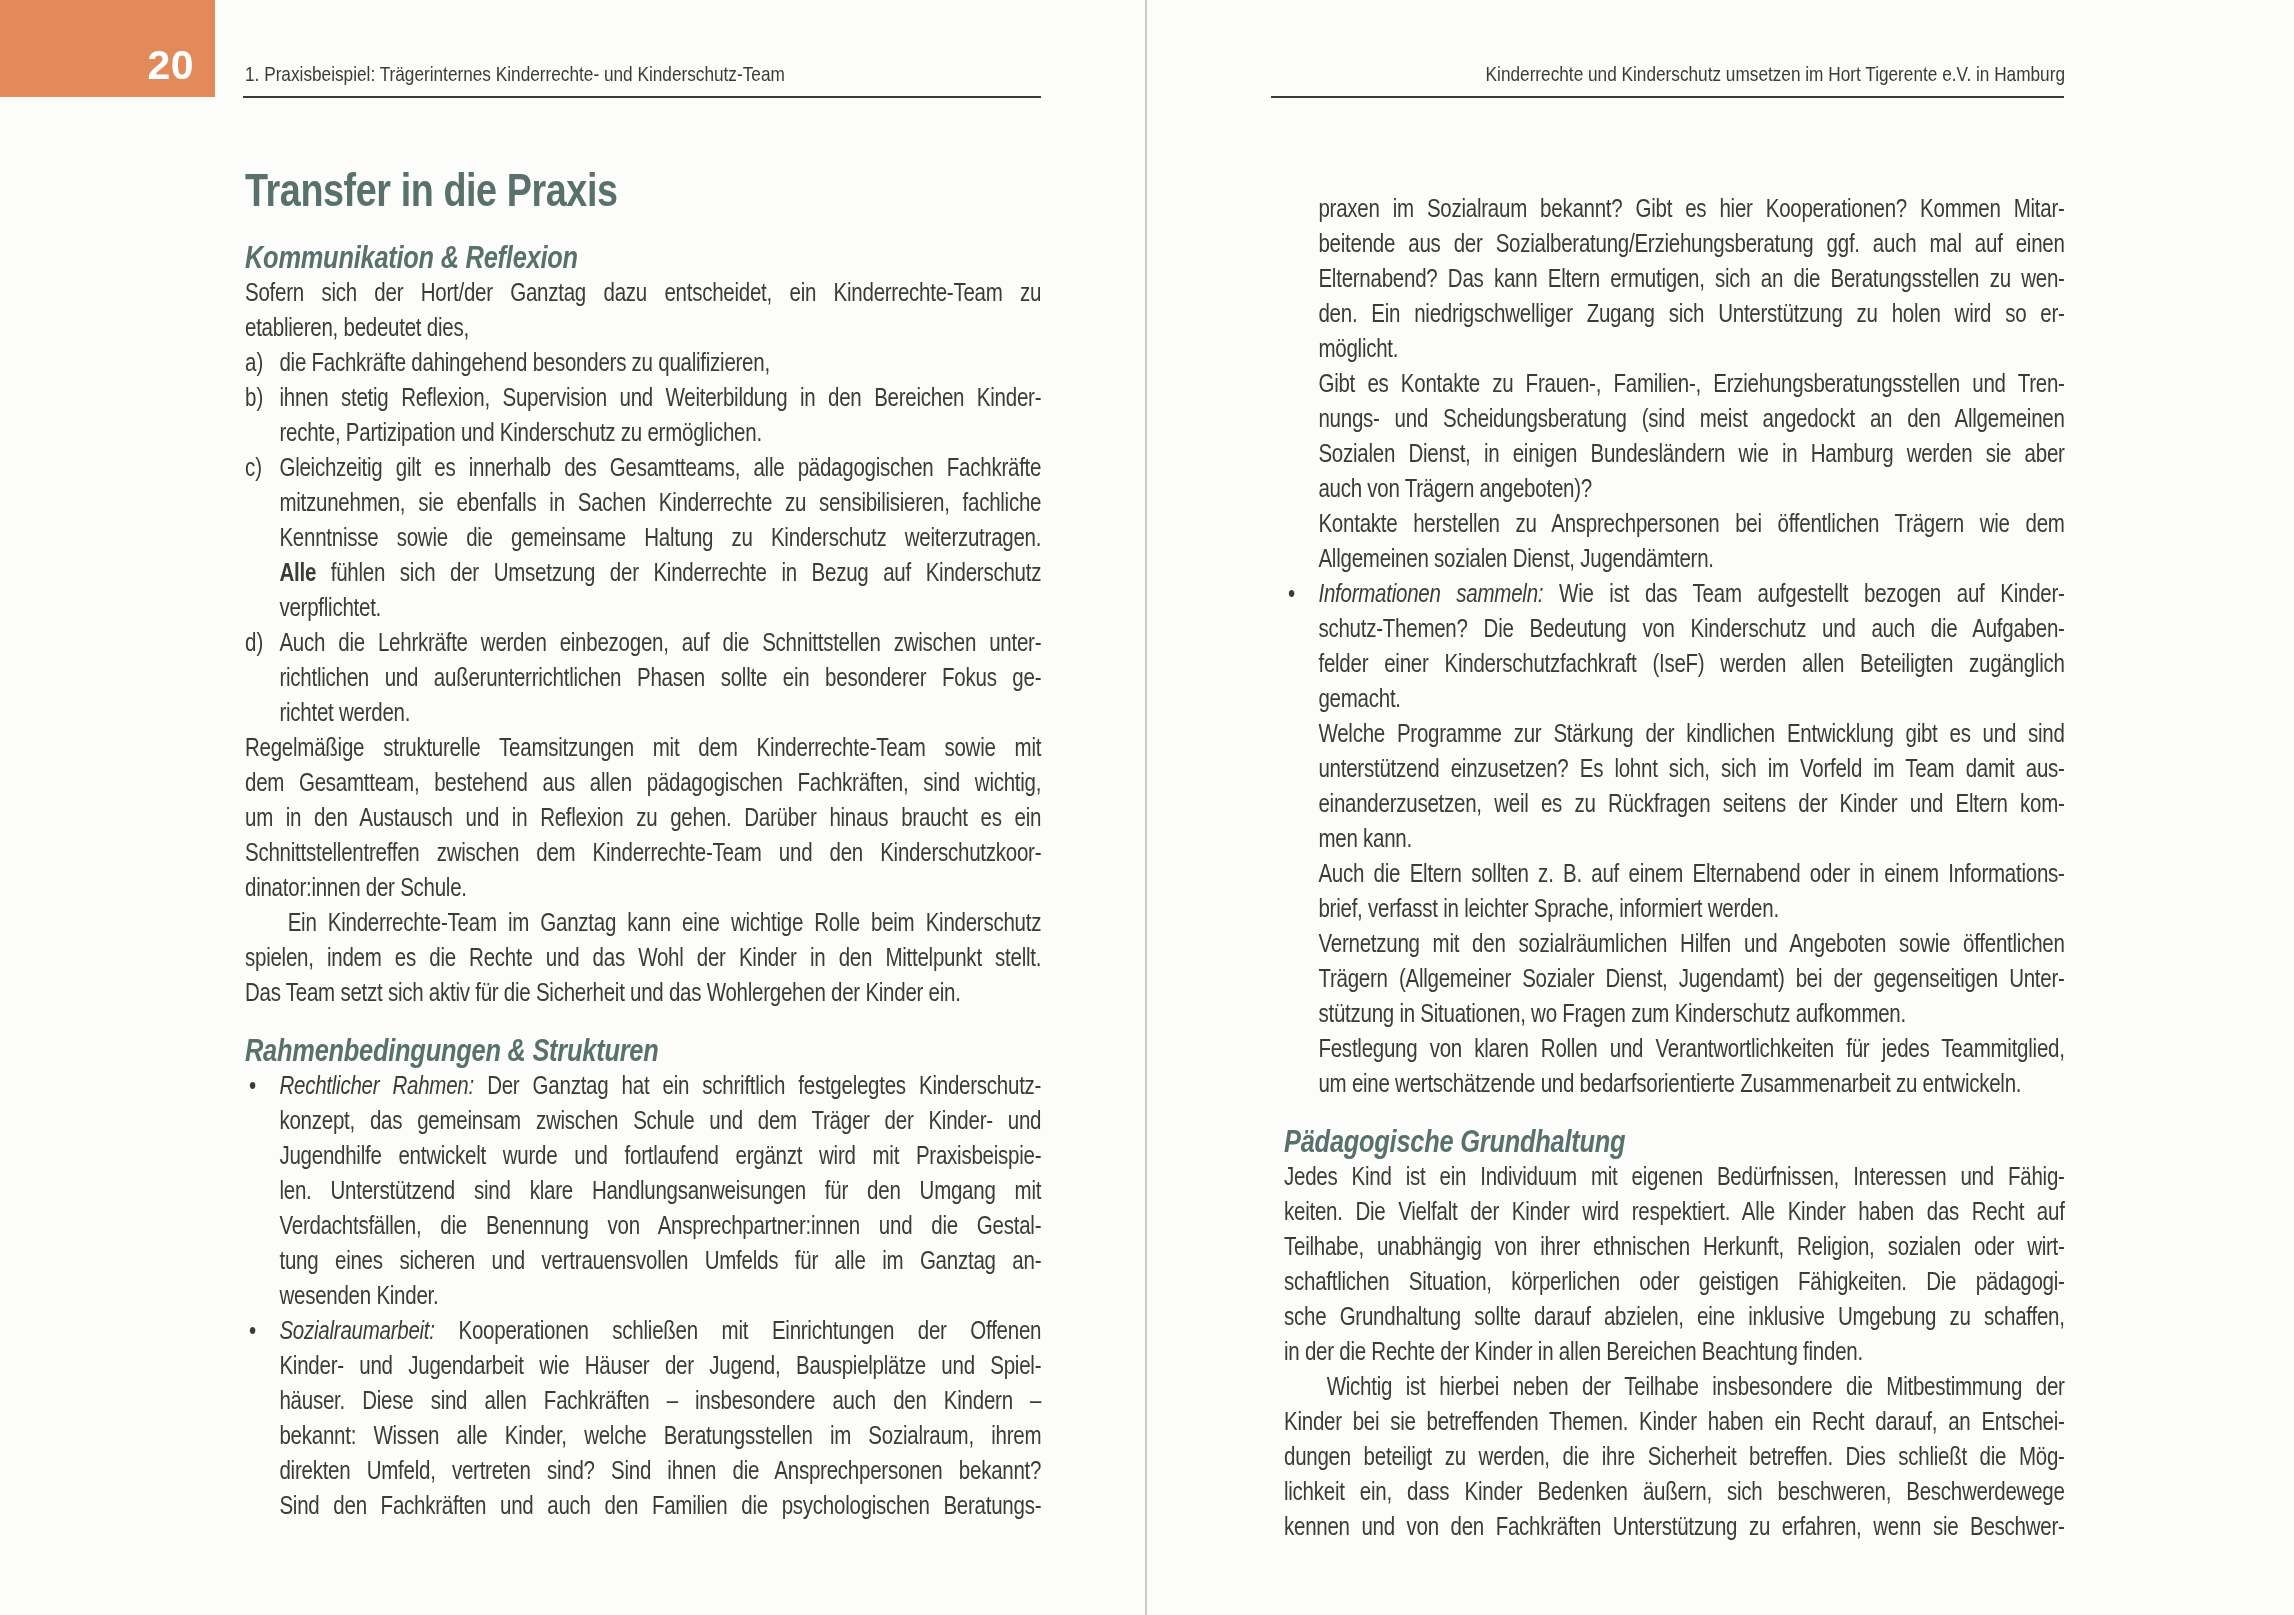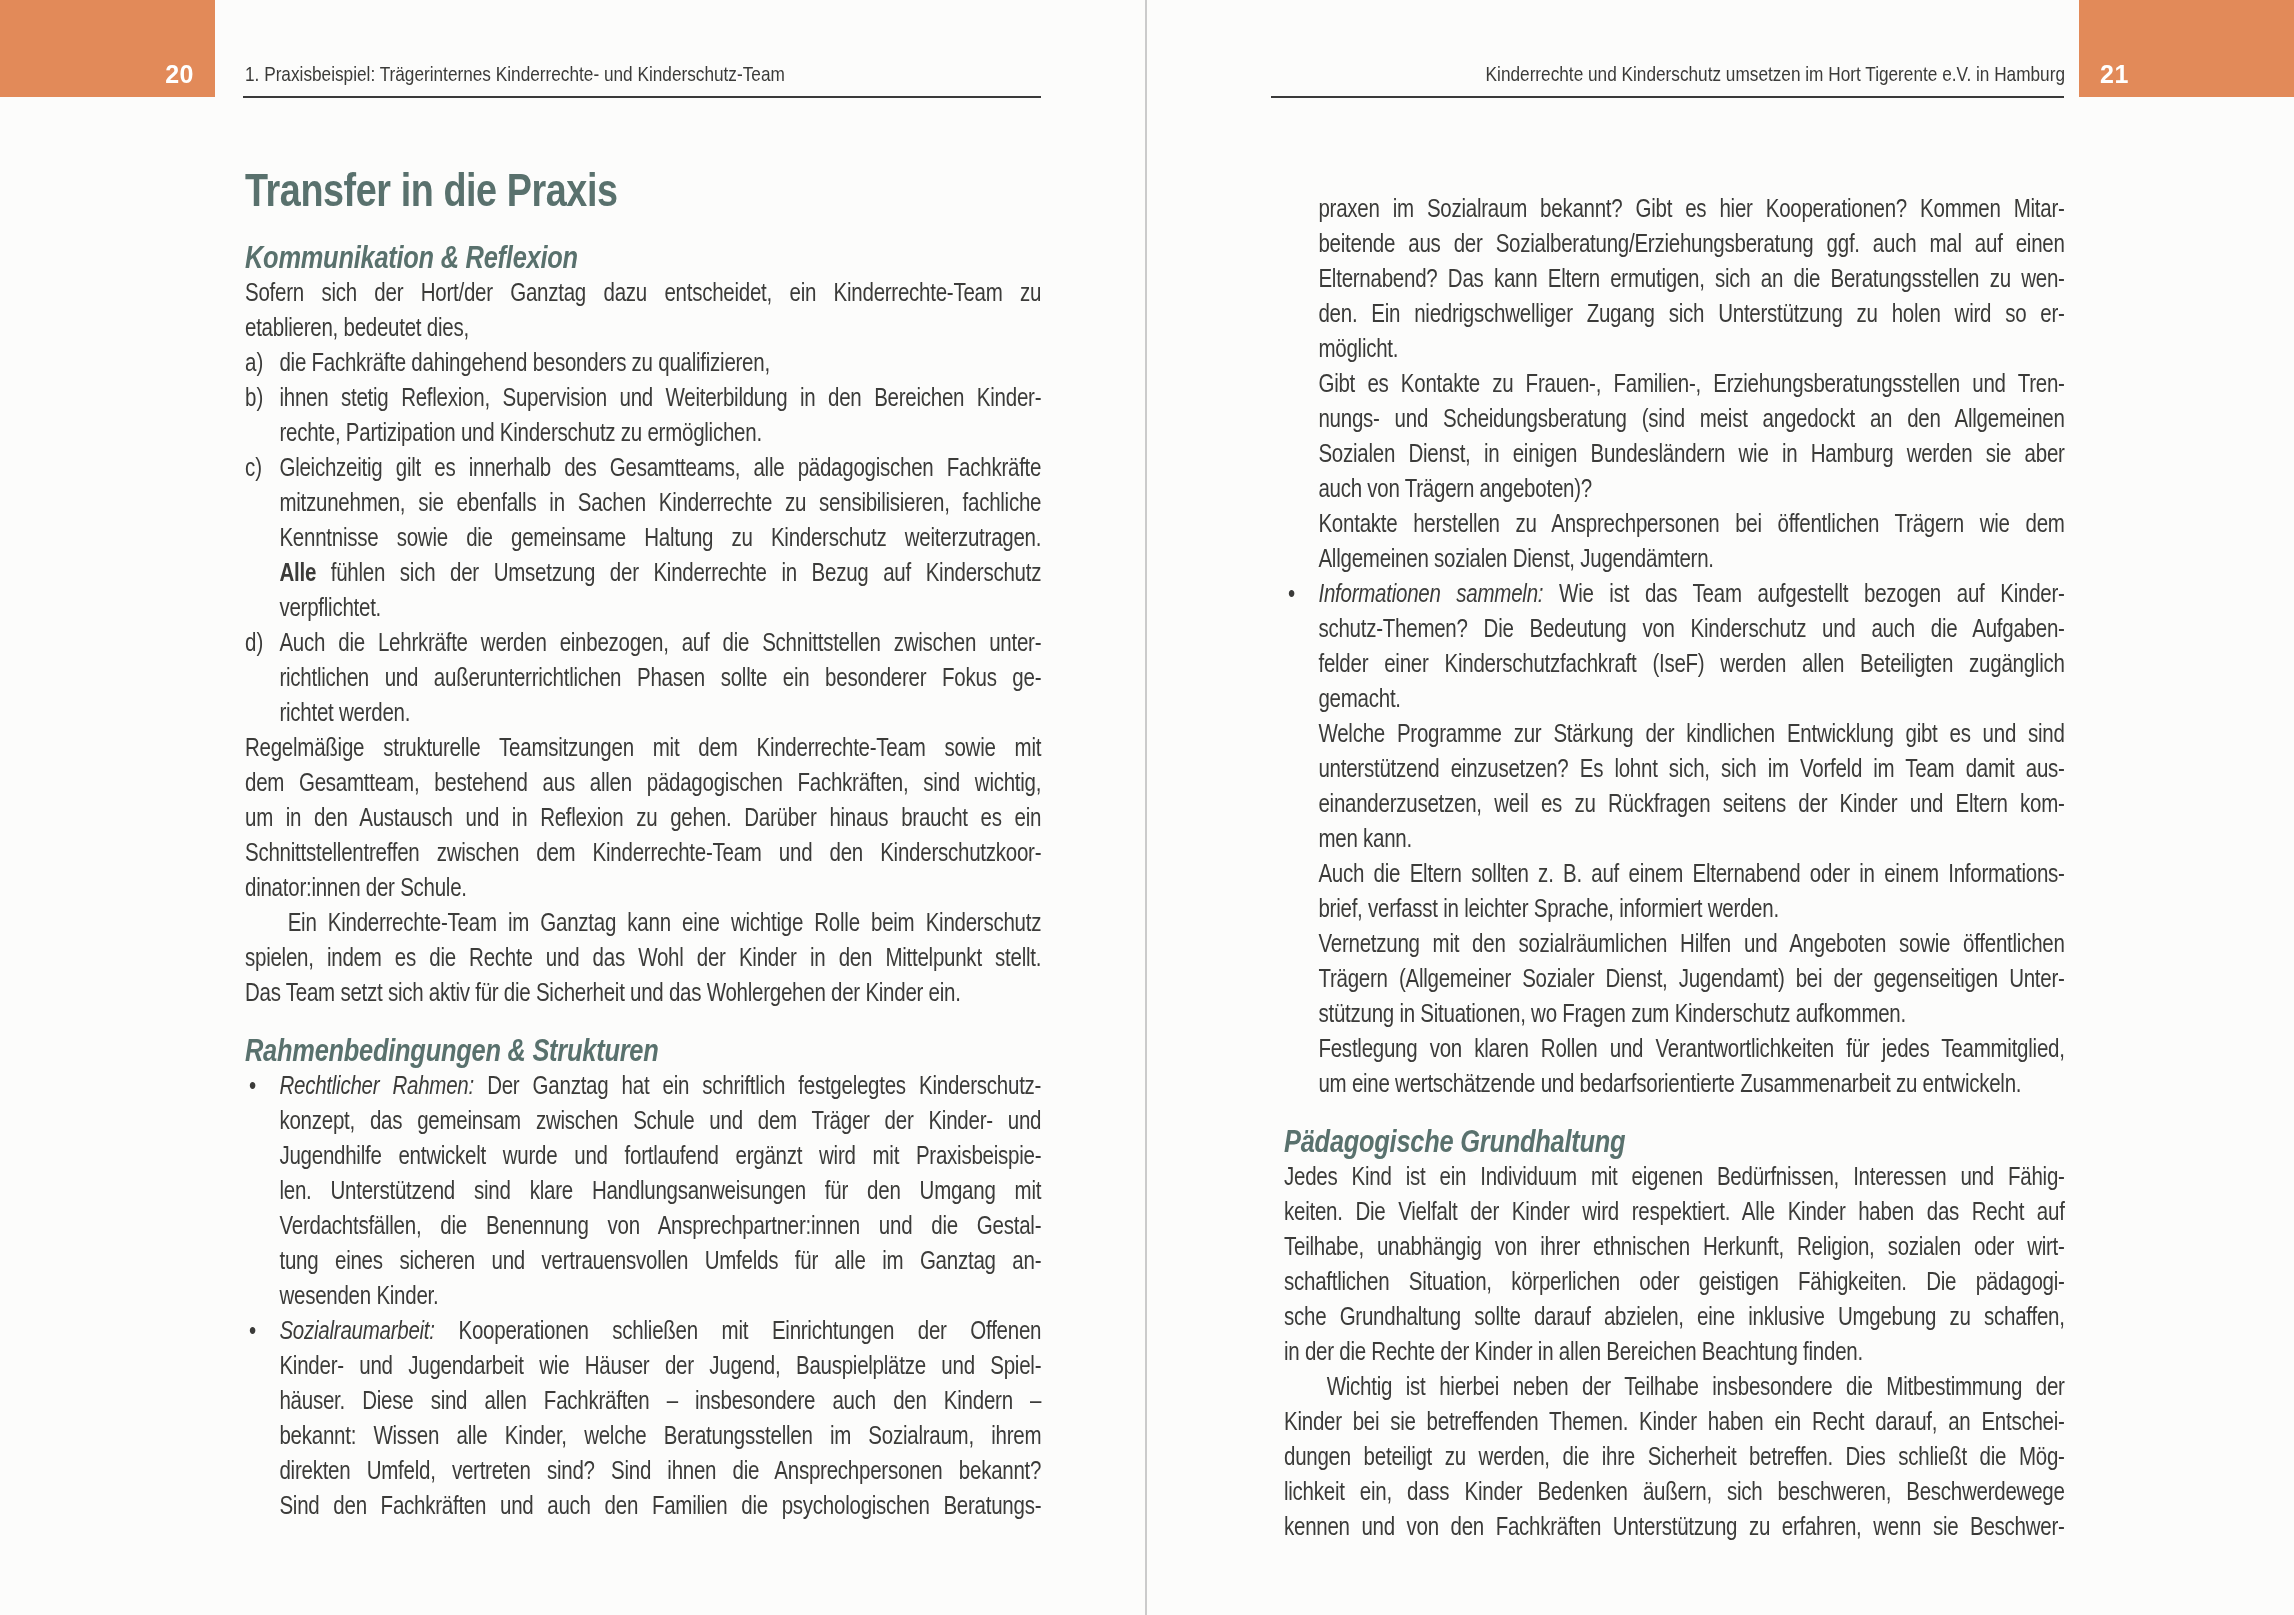--- a/index.html
+++ b/index.html
@@ -3,21 +3,21 @@
 <meta charset="utf-8">
 <style>
   html,body{margin:0;padding:0;background:#e9e9e9;}
   .canvas{
     position:relative;width:2294px;height:1615px;background:#fcfcfb;
     overflow:hidden;font-family:"Liberation Sans",sans-serif;color:#3b3b39;
   }
   .orange-tab{position:absolute;top:0;width:215px;height:97px;background:#e28a59;}
   .tab-left{left:0;}
   .tab-right{left:2079px;}
-  .pagenum{position:absolute;bottom:7.6px;font-size:25px;font-weight:bold;color:#ffffff;letter-spacing:0.5px;}
+  .pagenum{position:absolute;bottom:7.6px;font-size:41px;font-weight:bold;color:#ffffff;letter-spacing:0.5px;}
   .pagenum-left{right:21px;}
   .pagenum-right{left:21px;}
   .cond{transform:scaleX(0.82);transform-origin:0 0;}
   .cond-r{transform:scaleX(0.82);transform-origin:100% 0;}
   .page-header{position:absolute;top:59px;font-size:21px;line-height:29px;color:#3b3b39;letter-spacing:0;}
   #left-header{left:245px;width:971px;text-align:left;}
   #right-header{left:1113px;width:952px;text-align:right;}
   .rule{position:absolute;top:96px;height:1.9px;background:#3a3a3a;}
   .rule-left{left:243px;width:798px;}
   .rule-right{left:1271px;width:793px;}
@@ -39,23 +39,20 @@
   .b{font-weight:bold;}
   .i{font-style:italic;}
 </style>
 </head>
 <body>
 
 <div class="canvas">
 
   <div class="orange-tab tab-left">
     <span class="pagenum pagenum-left">20</span>
-  </div>
-  <div class="orange-tab tab-right">
-    <span class="pagenum pagenum-right">21</span>
   </div>
 
   <div class="page-header cond" id="left-header">1. Praxisbeispiel: Trägerinternes Kinderrechte- und Kinderschutz-Team</div>
   <div class="page-header cond-r" id="right-header">Kinderrechte und Kinderschutz umsetzen im Hort Tigerente e.V. in Hamburg</div>
 
   <div class="rule rule-left"></div>
   <div class="rule rule-right"></div>
 
   <div class="page-divider"></div>
 

